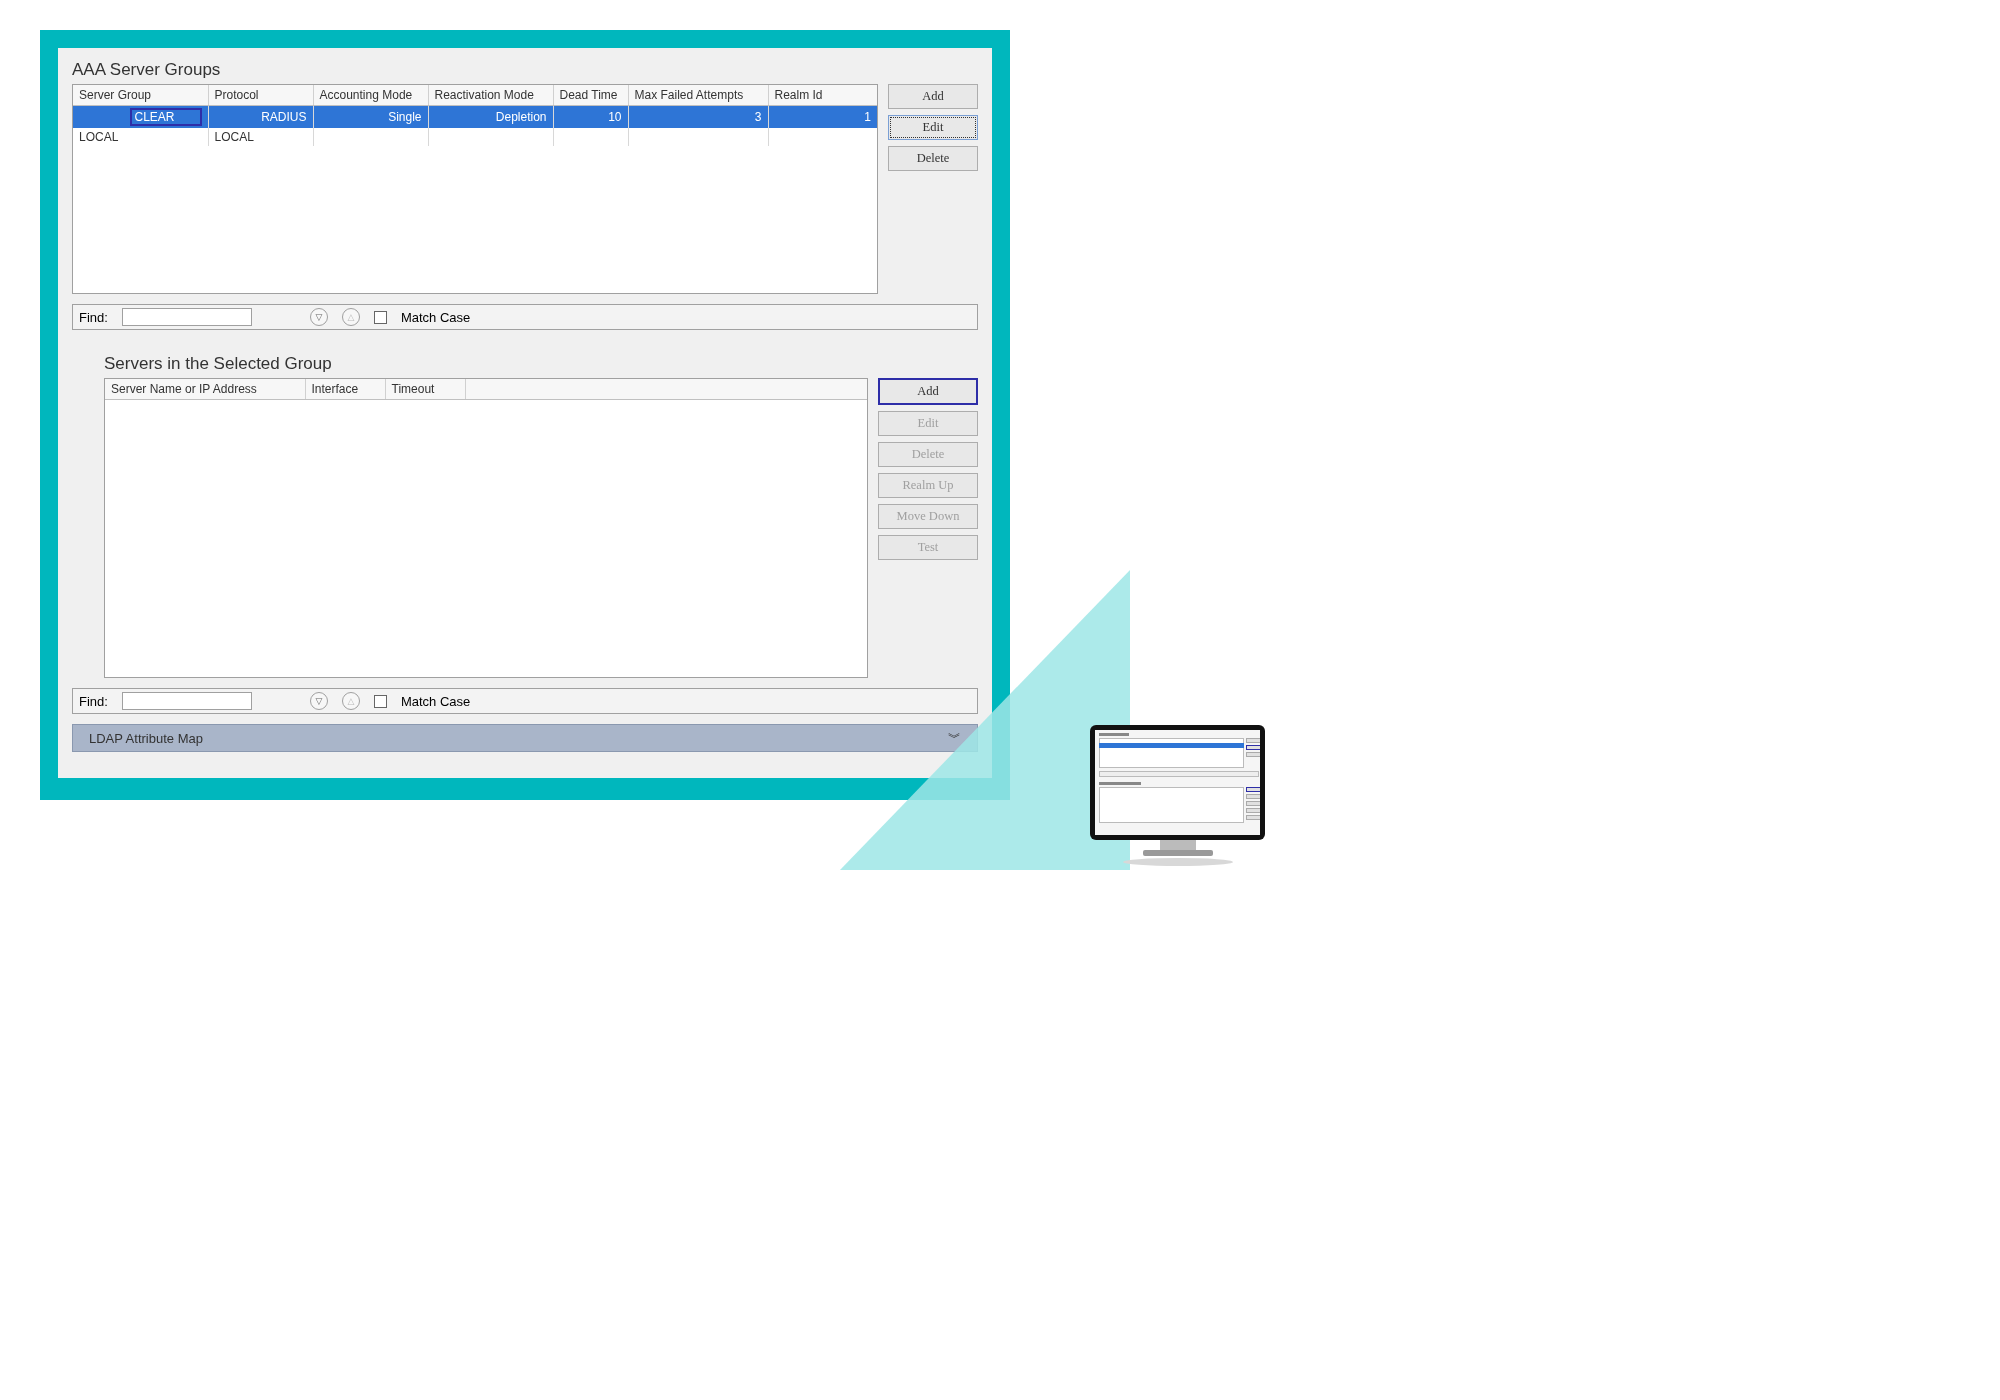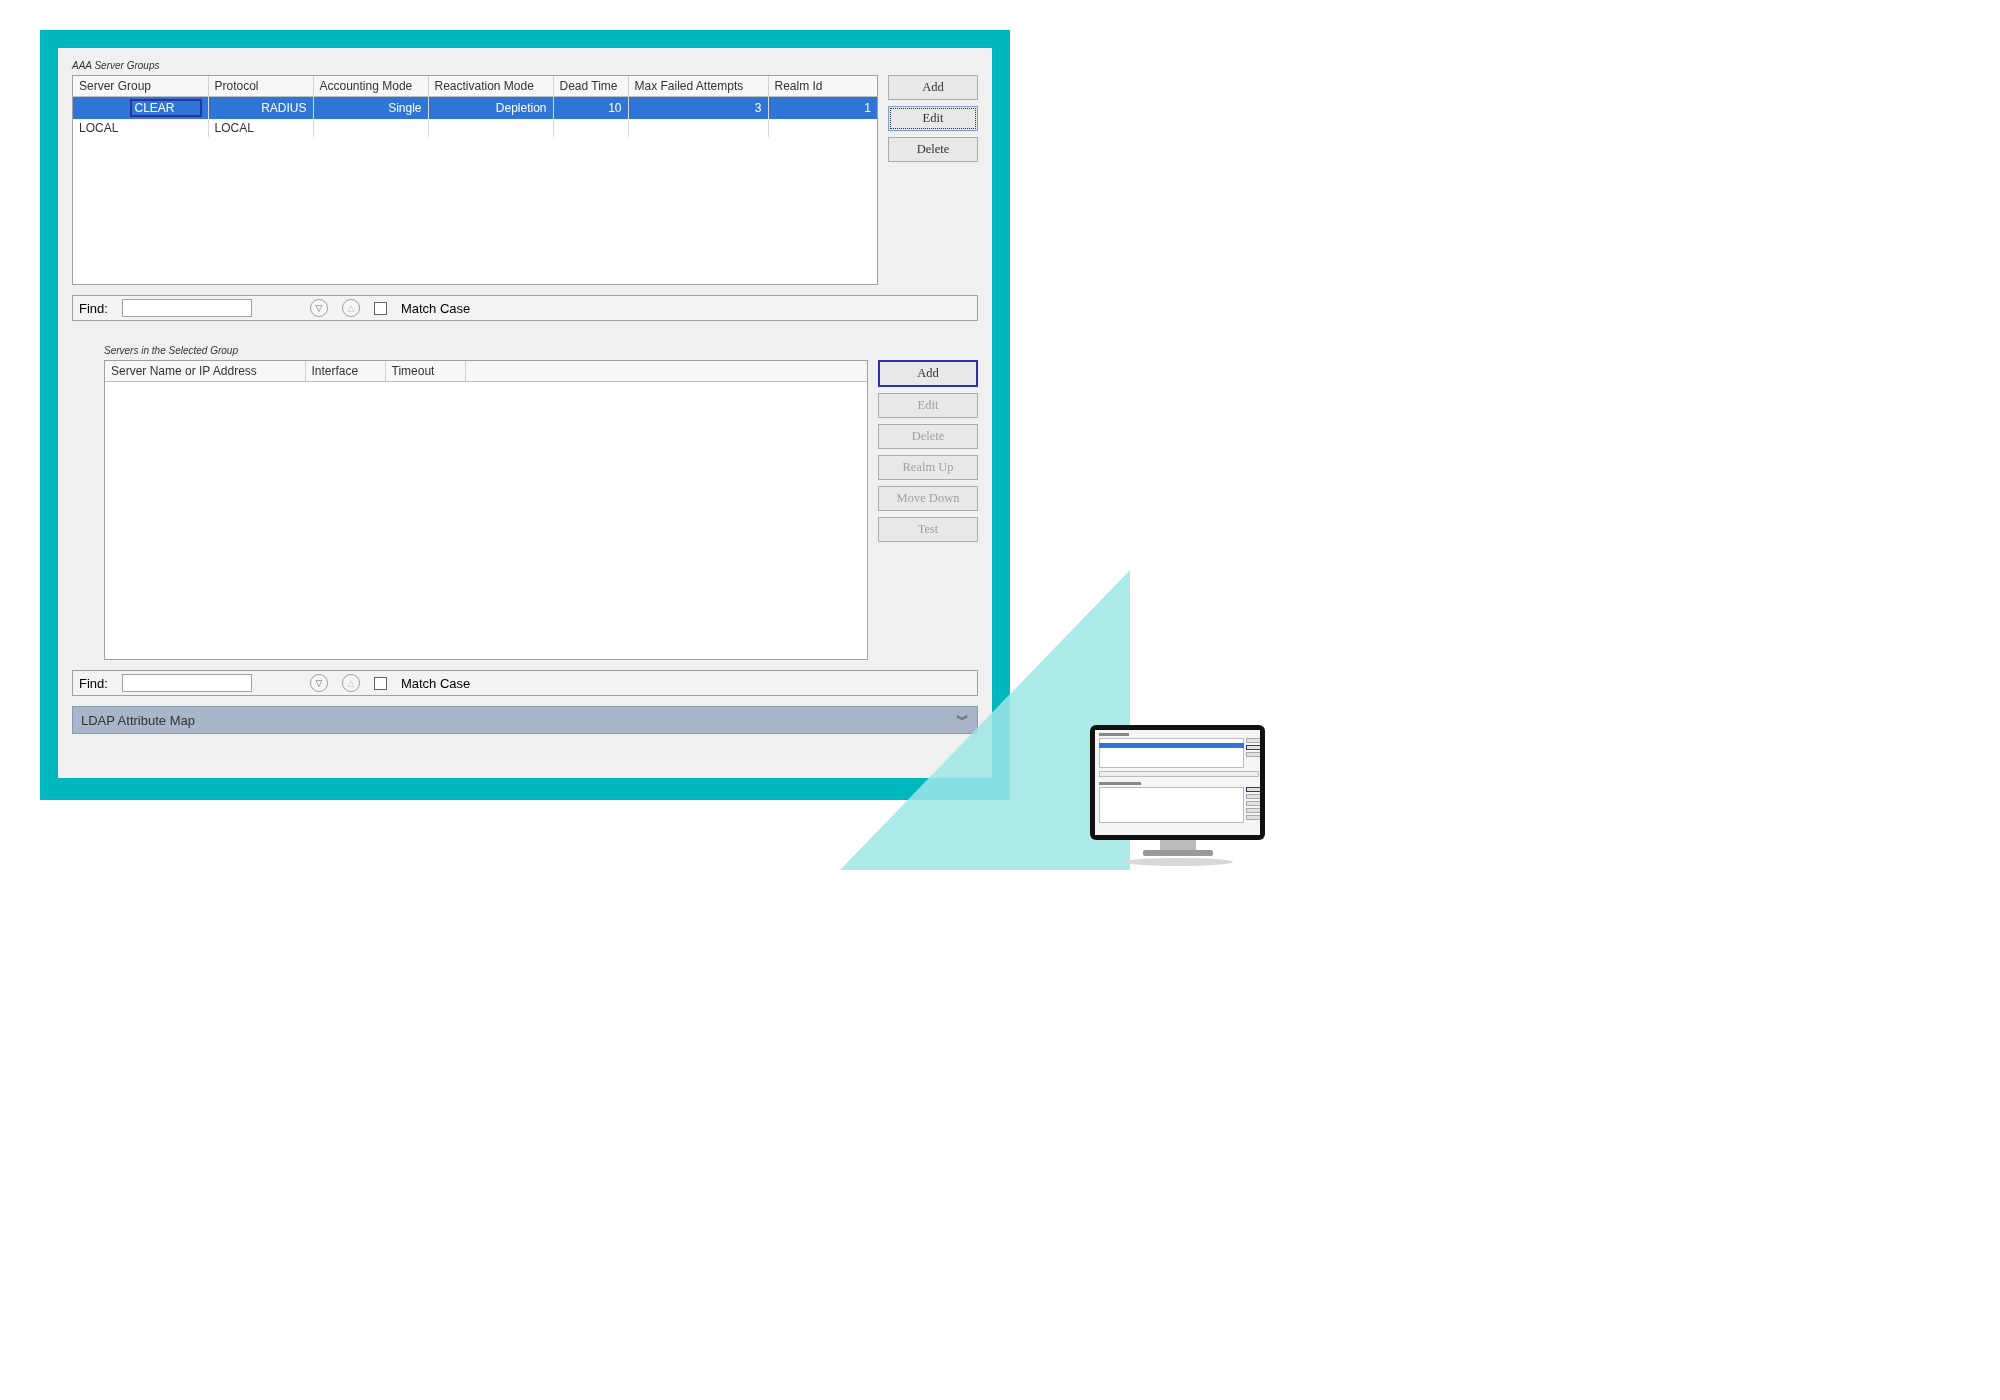--- a/index.html
+++ b/index.html
@@ -23,24 +23,23 @@
     padding: 18px 18px 22px 18px;
   }
   .app-panel {
     background: #f0f0f0;
     width: 100%;
     height: 100%;
     padding: 12px 14px 10px 14px;
     position: relative;
   }
   .section-title {
-    font-size: 10px;
+    font-size: 17px;
     color: #333;
     margin-bottom: 4px;
-    font-style: italic;
   }
   .group-area {
     display: flex;
     align-items: flex-start;
     gap: 10px;
   }
   .table-wrap {
     flex: 1;
     background: #fff;
     border: 1px solid #a0a0a0;
@@ -153,21 +152,21 @@
   .servers-table-wrap {
     flex: 1;
     background: #fff;
     border: 1px solid #a0a0a0;
     height: 300px;
     overflow: hidden;
   }
   .ldap-bar {
     background: #a9b5c9;
     color: #333;
-    padding: 4px 8px;
+    padding: 4px 16px;
     margin-top: 10px;
     display: flex;
     justify-content: space-between;
     align-items: center;
     border: 1px solid #8a98af;
   }
   .chevron-double {
     font-size: 13px;
     color: #333;
   }

